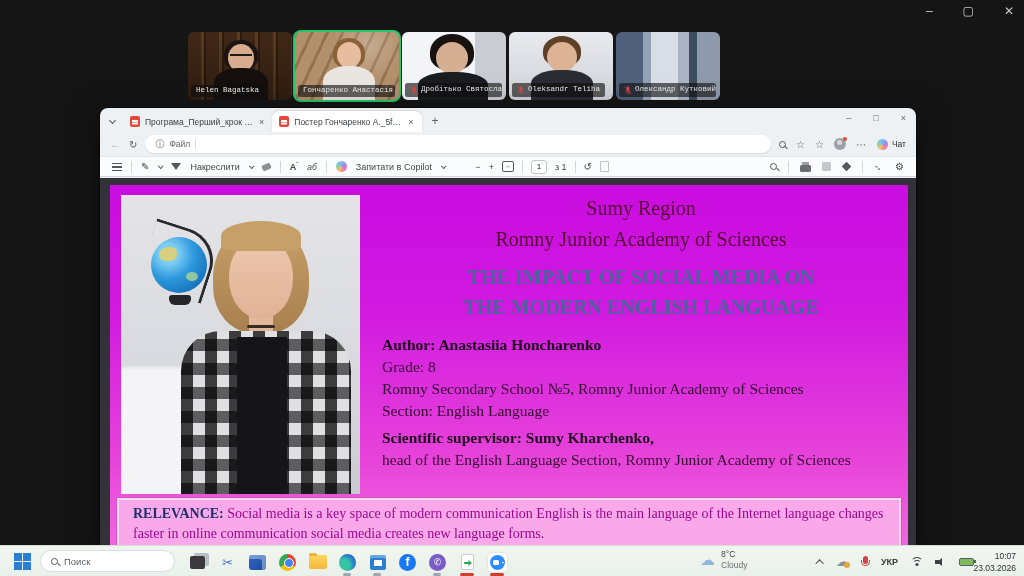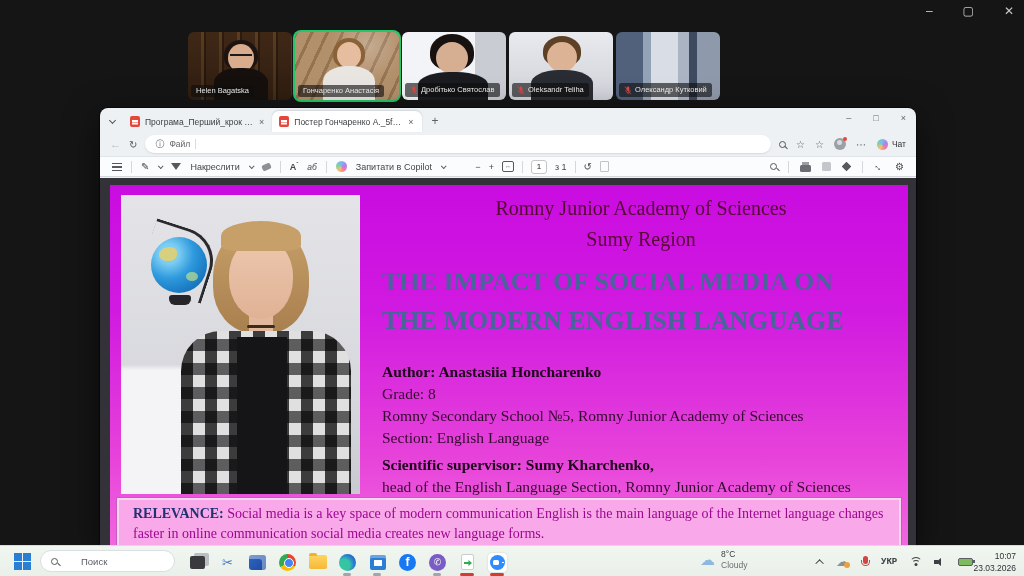--- a/index.html
+++ b/index.html
@@ -9,21 +9,21 @@
     background:#151515; font-family:"Liberation Sans",sans-serif;
     overflow:hidden;
   }
 
   
   .app-controls { position:absolute; top:4px; right:10px; display:flex; gap:30px; color:#c9c9c9; font-size:12px; }
   .app-controls span { cursor:default; }
 
   
   .strip { position:absolute; left:188px; top:32px; display:flex; gap:3px; }
-  .tile { position:relative; width:104px; height:68px; border-radius:6px; overflow:hidden; background:#222; }
+  .tile { position:relative; width:104px; height:68px; border-radius:6px; overflow:hidden; background:#222;font-family:Liberation Mono, monospace; }
   .tile.active { box-shadow:0 0 0 2px #23c76a; }
   .pill {
     position:absolute; left:3px; bottom:3px; display:flex; align-items:center; gap:3px;
     background:rgba(15,15,15,.62); color:#ececec; font-size:7.5px; line-height:1;
     padding:2.5px 5px; border-radius:2.5px; white-space:nowrap; max-width:97px; overflow:hidden;
   }
   .micsvg { width:8px; height:9px; flex:0 0 auto; }
   
   .t1 { background:
         linear-gradient(180deg, rgba(0,0,0,.25), rgba(0,0,0,.45)),
@@ -152,39 +152,39 @@
   .choker { position:absolute; left:126px; top:130px; width:28px; height:3px; background:#3a2a20; border-radius:2px; }
   .girl-body { position:absolute; left:60px; top:136px; width:170px; height:164px; border-radius:40px 40px 0 0;
     background:
       repeating-linear-gradient(90deg, rgba(20,20,20,.8) 0 12px, rgba(235,235,235,.25) 12px 24px),
       repeating-linear-gradient(0deg, #2e2e30 0 12px, #dcdcde 12px 24px); }
   .girl-shirt { position:absolute; left:116px; top:142px; width:50px; height:158px; background:#151517; }
 
   
   .ptxt { position:absolute; left:272px; top:8px; width:518px; font-family:"Liberation Serif",serif; }
   .region { text-align:center; color:#55082f; font-size:20px; line-height:1.55; font-weight:500; }
-  .ptitle { text-align:left; color:#48659a; font-weight:bold; font-size:26px; line-height:1.5; margin-top:7px; }
-  .pauthor { margin-top:21px; color:#330a2e; font-size:15.5px; line-height:1.42; }
+  .ptitle { text-align:center; color:#48659a; font-weight:bold; font-size:20px; line-height:1.5; margin-top:7px; }
+  .pauthor { margin-top:12px; color:#330a2e; font-size:15.5px; line-height:1.42; }
   .pauthor .b { font-weight:bold; color:#1e051c; }
   .sup-block { margin-top:5px; }
   .relevance {
     position:absolute; left:7px; top:313px; width:784px; height:62px;
     background:#f9a9e9; border:2px solid #f3d7ee; outline:1px solid #cf57c4;
     padding:4px 14px 0; font-family:"Liberation Serif",serif; font-size:14px; line-height:1.45;
     color:#9c0690;
   }
   .relevance .lbl { font-weight:bold; color:#20316f; }
 
   
   .taskbar { position:absolute; left:0; top:545px; width:1024px; height:31px;
     background:linear-gradient(180deg,#f1f6f0,#e9efe9); border-top:1px solid #d5ded5; }
   .tb-start { position:absolute; left:14px; top:7px; width:17px; height:17px; display:grid; grid-template-columns:8px 8px; grid-gap:1px; }
   .tb-start i { background:#2a7fd4; width:8px; height:8px; display:block; }
   .tb-search { position:absolute; left:40px; top:4px; width:135px; height:22px; background:#fff; border:1px solid #d9dfe2; border-radius:12px;
-    display:flex; align-items:center; gap:23px; padding:0 10px; color:#5a5f64; font-size:9.5px; }
+    display:flex; align-items:center; gap:6px; padding:0 10px; color:#5a5f64; font-size:9.5px; }
   .tb-icons { position:absolute; left:188px; top:4px; display:flex; gap:11px; align-items:center; height:24px; }
   .tb-ic { position:relative; width:19px; height:19px; display:flex; align-items:center; justify-content:center; }
   .run::after { content:""; position:absolute; left:5px; bottom:-4px; width:8px; height:2.5px; border-radius:2px; background:#9fa6ad; }
   .run-red::after { content:""; position:absolute; left:2px; bottom:-4px; width:14px; height:2.5px; border-radius:2px; background:#d23c32; }
   .ic-taskview { width:15px; height:13px; background:#3a3a3e; border-radius:2px; box-shadow:4px -3px 0 #babfc4; }
   .ic-snip { font-size:13px; color:#4a79c4; }
   .ic-outlook { width:17px; height:15px; border-radius:3px; background:linear-gradient(135deg,#2f66c4,#1c4a9e); box-shadow:inset -4px 4px 0 rgba(255,255,255,.35); }
   .ic-chrome { width:17px; height:17px; border-radius:50%;
     background:conic-gradient(#e94335 0 33%, #fbbc05 33% 66%, #34a853 66% 100%); position:relative; }
   .ic-chrome::after { content:""; position:absolute; left:4.5px; top:4.5px; width:8px; height:8px; border-radius:50%; background:#4285f4; border:1.8px solid #fff; }
@@ -204,21 +204,21 @@
   .tb-weather .cloud { font-size:15px; color:#8fb7e0; }
   .wtxt { font-size:8.5px; line-height:1.3; }
   .wtxt .cond { color:#6a6f74; }
   .tray { position:absolute; left:818px; top:0; height:31px; display:flex; align-items:center; gap:12px; color:#3c4044; }
   .tr-chev { width:6px; height:6px; border-left:1.4px solid #3c4044; border-top:1.4px solid #3c4044; transform:rotate(45deg) translateY(2px); }
   .tr-cloud { position:relative; font-size:13px; color:#8a8f94; }
   .tr-cloud::after { content:""; position:absolute; right:-1px; bottom:1px; width:6px; height:6px; border-radius:50%; background:#e8a33d; }
   .tr-mic { width:8px; height:12px; position:relative; }
   .tr-mic::before { content:""; position:absolute; left:2px; top:0; width:4.5px; height:8px; border-radius:3px; background:#d24343; }
   .tr-mic::after { content:""; position:absolute; left:0; top:4px; width:7px; height:5px; border:1.3px solid #d24343; border-top:none; border-radius:0 0 6px 6px; }
-  .tr-lang { font-size:9px; font-weight:bold;font-family:Liberation Mono, monospace; }
+  .tr-lang { font-size:9px; font-weight:bold; }
   .tr-wifi { position:relative; width:13px; height:10px; overflow:hidden; }
   .tr-wifi i { position:absolute; left:50%; border:1.4px solid #3c4044; border-radius:50%; transform:translateX(-50%); }
   .tr-wifi i:nth-child(1){ width:13px; height:13px; top:0; border-color:#3c4044 transparent transparent; }
   .tr-wifi i:nth-child(2){ width:8px; height:8px; top:3px; border-color:#3c4044 transparent transparent; }
   .tr-wifi i:nth-child(3){ width:3px; height:3px; top:6.5px; background:#3c4044; border:none; }
   .tr-vol { width:12px; height:10px; position:relative; }
   .tr-vol::before { content:""; position:absolute; left:0; top:3px; width:4px; height:4px; background:#3c4044; }
   .tr-vol::after { content:""; position:absolute; left:2px; top:1px; border:4px solid transparent; border-right:5px solid #3c4044; border-left:none; }
   .tr-bat { width:15px; height:8px; border:1px solid #5a5f64; border-radius:2px; position:relative; background:#7dbb5e; }
   .tr-bat::after { content:""; position:absolute; right:-3px; top:1.5px; width:2px; height:3px; background:#5a5f64; }
@@ -389,22 +389,22 @@
           <div class="girl-hair"></div>
           <div class="girl-neck"></div>
           <div class="girl-face"></div>
           <div class="girl-fringe"></div>
           <div class="girl-body"></div>
           <div class="girl-shirt"></div>
           <div class="choker"></div>
         </div>
 
         <div class="ptxt">
+          <div class="region">Sumy Region</div>
           <div class="region">Romny Junior Academy of Sciences</div>
-          <div class="region">Sumy Region</div>
           <div class="ptitle">
             <div>THE IMPACT OF SOCIAL MEDIA ON</div>
             <div>THE MODERN ENGLISH LANGUAGE</div>
           </div>
           <div class="pauthor">
             <div class="b">Author: Anastasiia Honcharenko</div>
             <div>Grade: 8</div>
             <div>Romny Secondary School №5, Romny Junior Academy of Sciences</div>
             <div>Section: English Language</div>
             <div class="sup-block">

